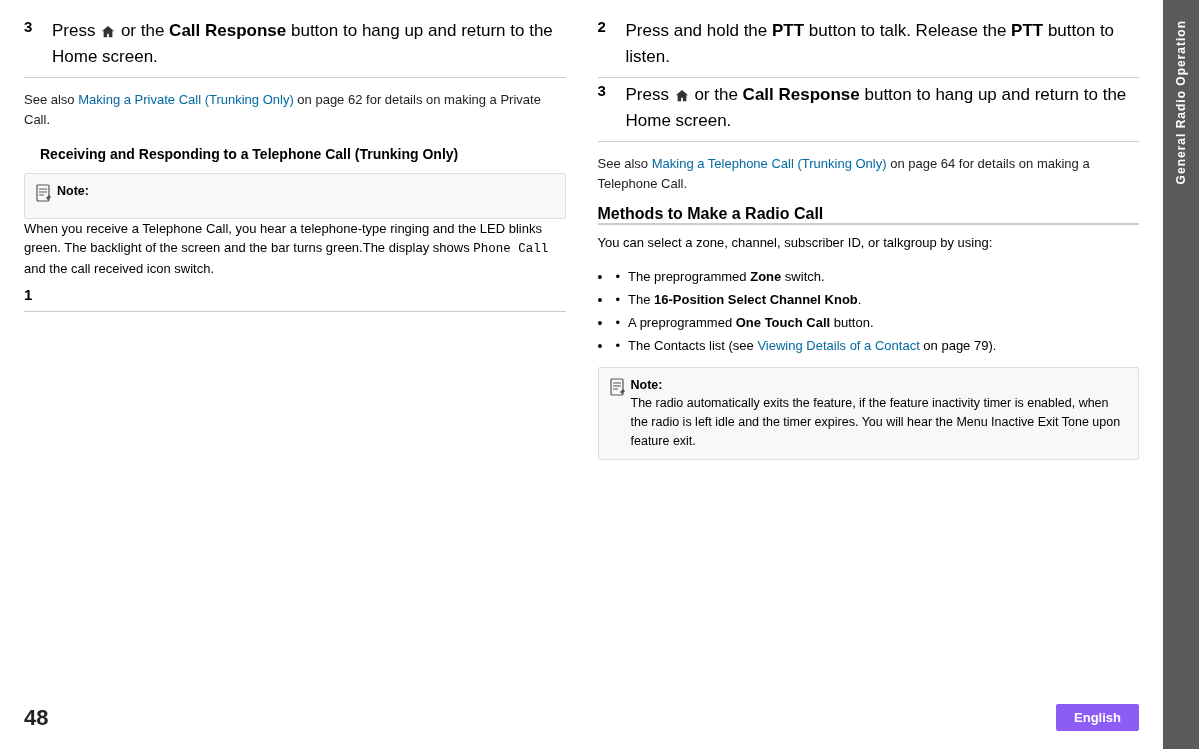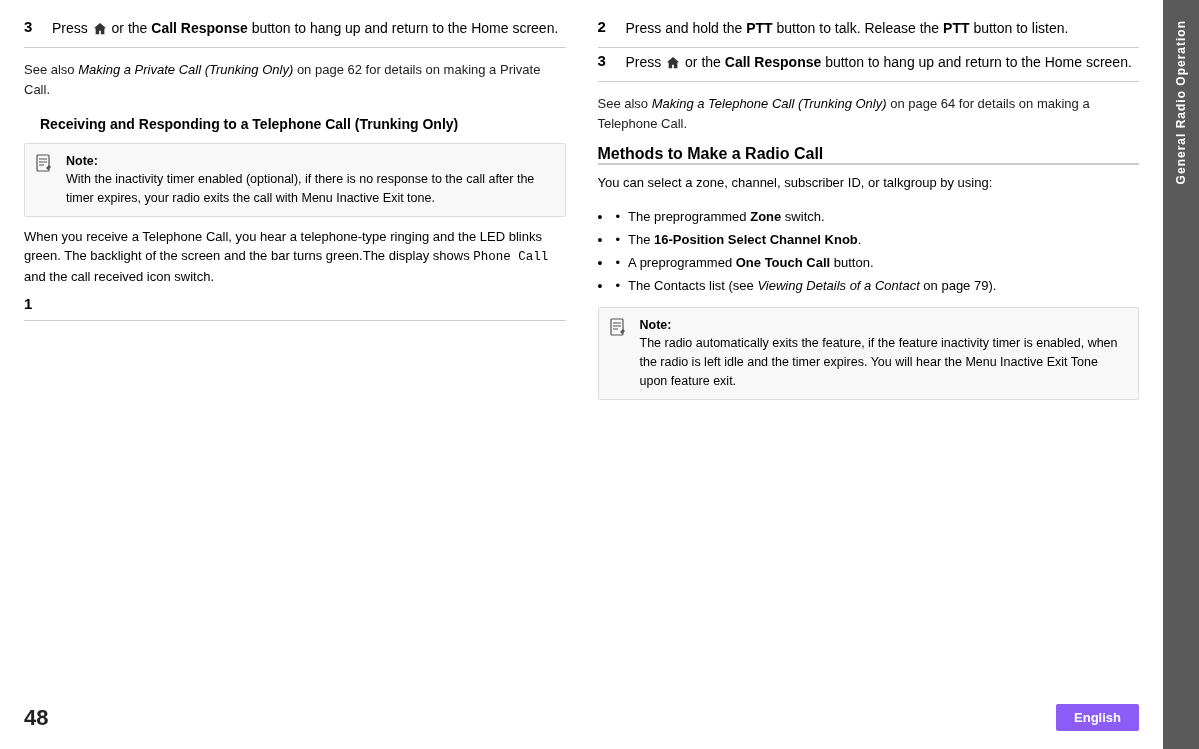--- a/index.html
+++ b/index.html
@@ -36,56 +36,54 @@
       margin-bottom: 4px;
       padding-bottom: 8px;
       border-bottom: 1px solid #ccc;
     }
     .step-num {
       font-size: 15px;
       font-weight: bold;
       min-width: 18px;
     }
     .step-text {
-      font-size: 14px;
+      font-size: 17px;
       line-height: 1.5;
     }
     .step-text b {
       font-weight: bold;
     }
     .see-also {
       font-size: 13px;
       line-height: 1.5;
       margin: 8px 0 12px 0;
       color: #222;
     }
     .see-also a, .link {
-      color: #000000;
+      color: #0369a1;
       text-decoration: none;
-      font-style: italic;
     }
     .section-heading {
       font-size: 14px;
       font-weight: bold;
       margin: 4px 0 8px 16px;
       line-height: 1.4;
     }
     .section-desc {
       font-size: 13px;
       line-height: 1.5;
       margin-bottom: 8px;
     }
     .note-box {
       display: flex;
-      gap: 9px;
+      gap: 0;
       background: #f8f8f8;
       border: 1px solid #ddd;
       border-radius: 2px;
       padding: 8px 10px;
-      margin-bottom: 10px;
     }
     .note-icon {
       min-width: 22px;
       width: 22px;
       height: 28px;
       display: flex;
       align-items: flex-start;
       padding-top: 2px;
     }
     .note-icon svg {
@@ -202,21 +200,20 @@
           <svg viewBox="0 0 18 22" xmlns="http://www.w3.org/2000/svg">
             <rect x="2" y="1" width="12" height="16" rx="1" fill="none" stroke="#555" stroke-width="1.2"></rect>
             <line x1="4" y1="5" x2="12" y2="5" stroke="#555" stroke-width="1"></line>
             <line x1="4" y1="8" x2="12" y2="8" stroke="#555" stroke-width="1"></line>
             <line x1="4" y1="11" x2="9" y2="11" stroke="#555" stroke-width="1"></line>
             <polygon points="11,14 14,11 16,13 13,16" fill="#555"></polygon>
           </svg>
         </div>
         <div class="note-content">
           <b>Note:</b><br>
-          <span>With the inactivity timer enabled (optional), if there is no response to the call after the timer expires, your radio exits the call with Menu Inactive Exit tone.</span>
         </div>
       </div>
 
       <div class="section-desc">
         <span>When you receive a Telephone Call, you hear a telephone-type ringing and the LED blinks green. The backlight of the screen and the bar turns green.The display shows </span><code>Phone Call</code><span> and the call received icon switch.</span>
       </div>
 
       <div class="step-row">
         <span class="step-num">1</span>
       </div>

